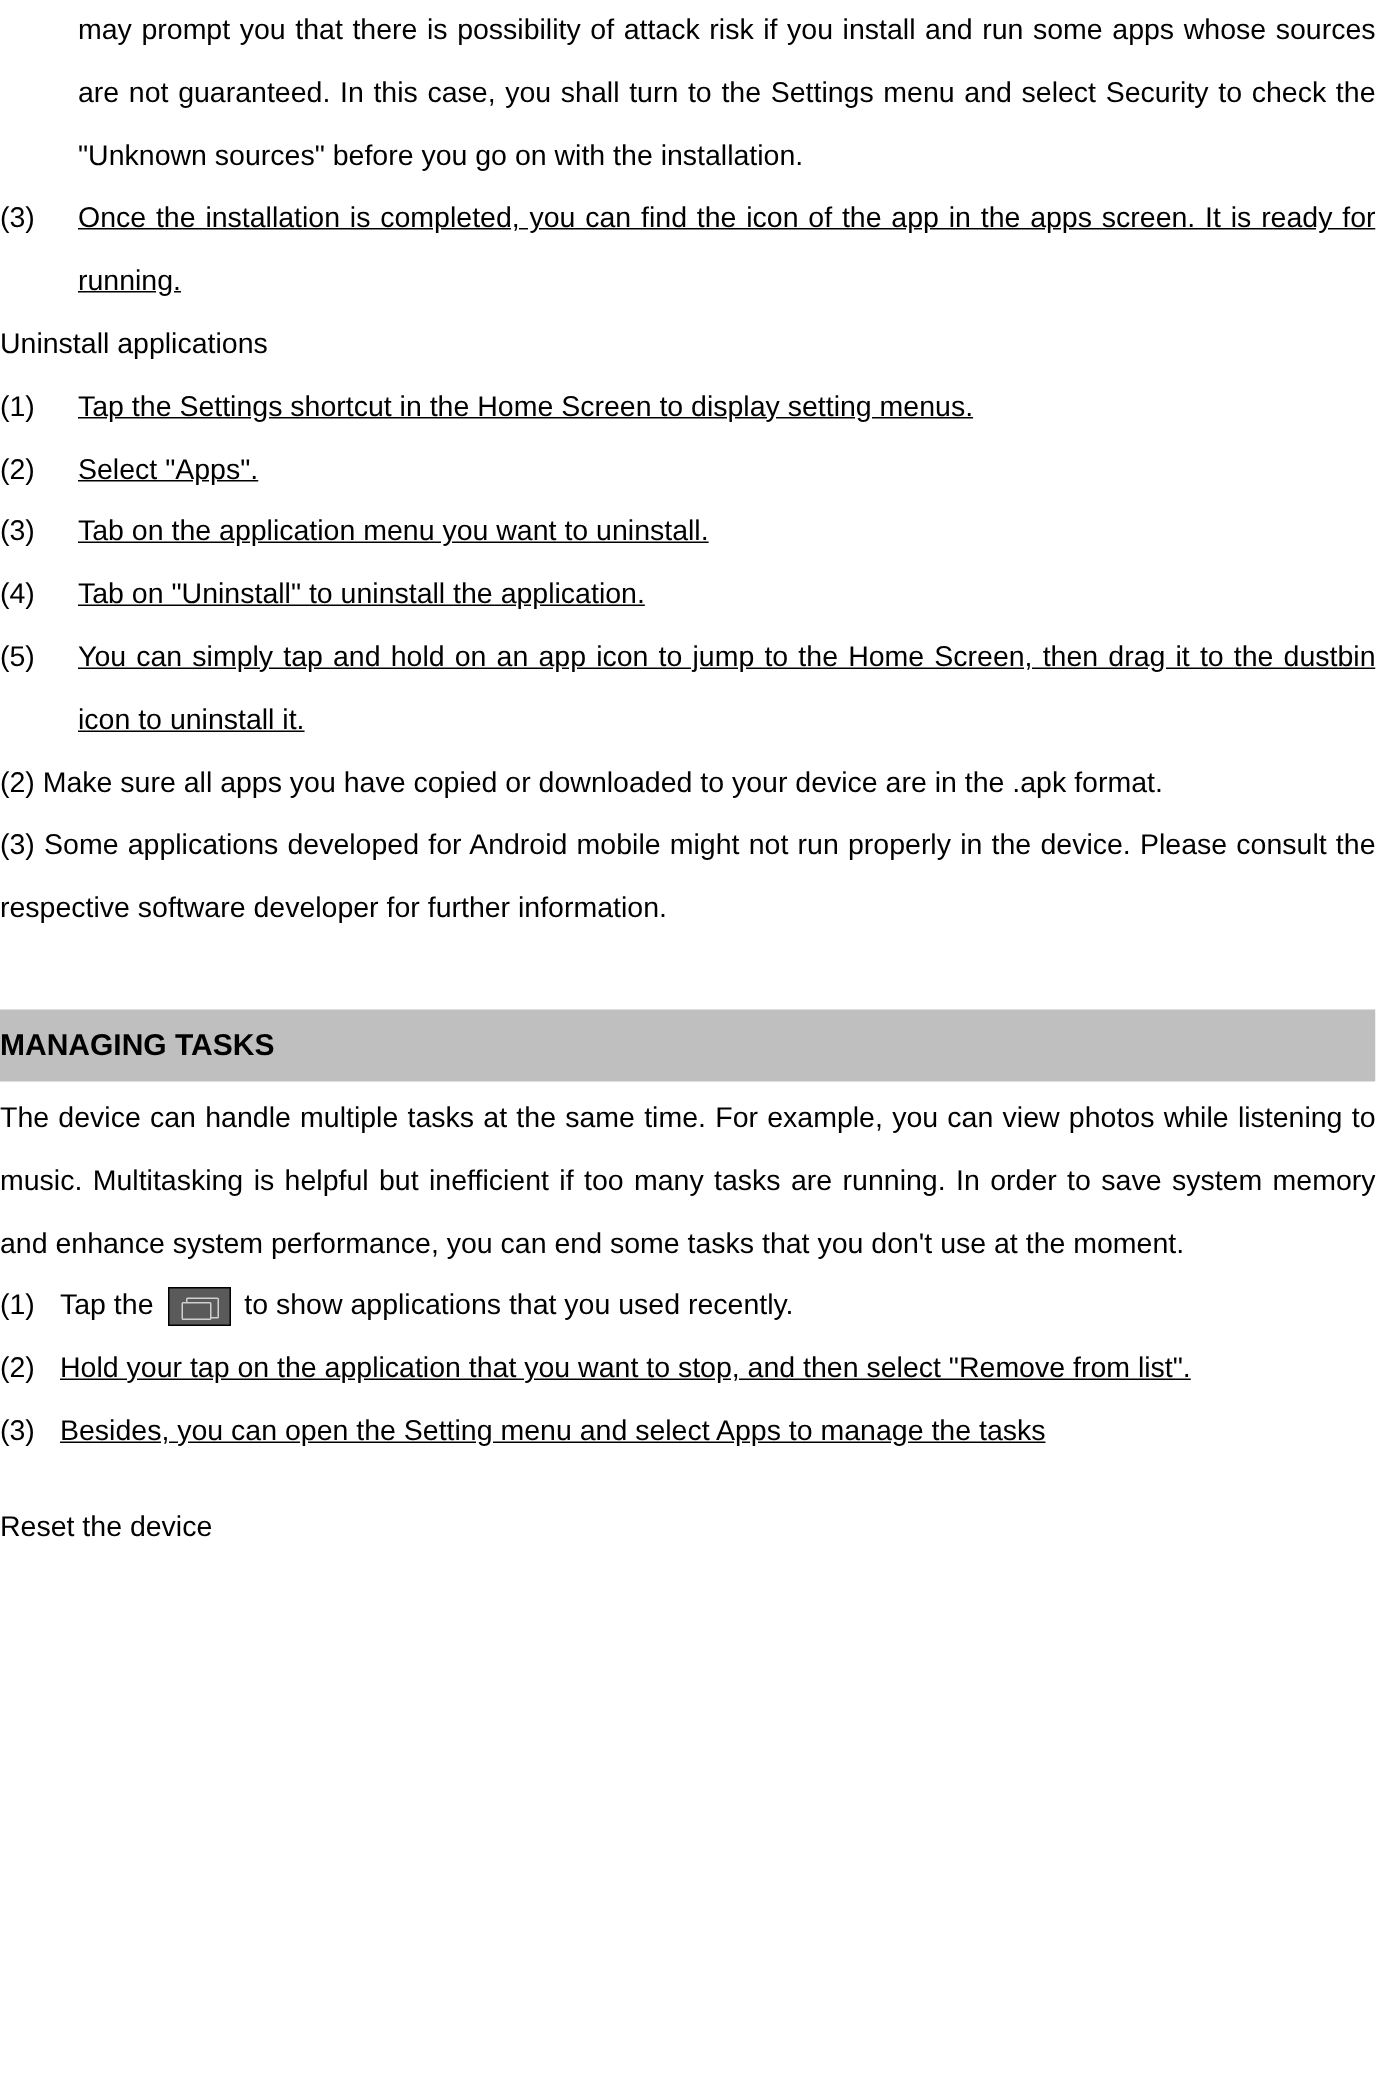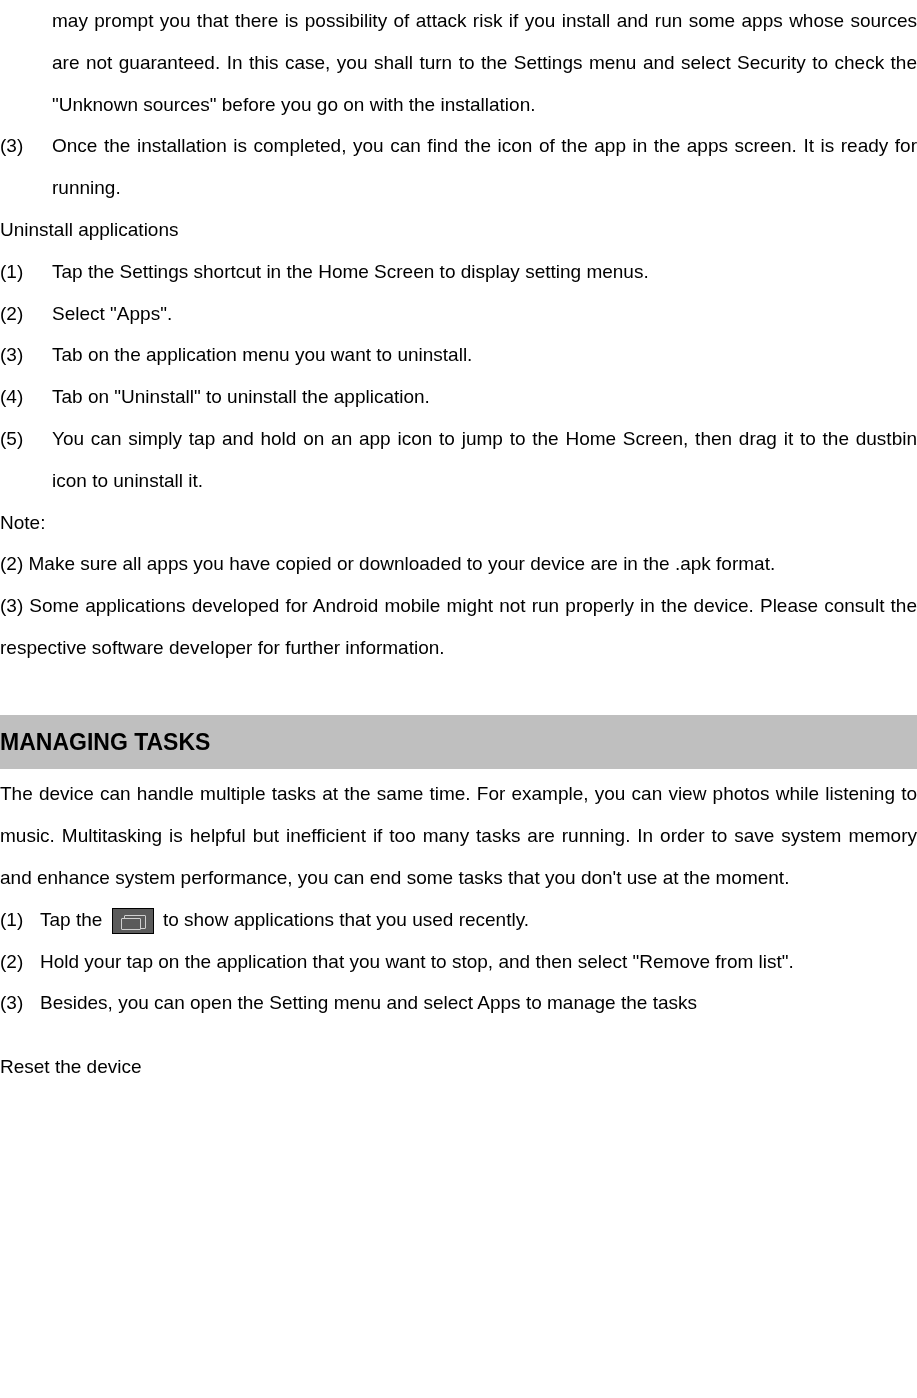--- a/index.html
+++ b/index.html
@@ -27,28 +27,29 @@
       display: flex;
       text-align: justify;
     }
     .list-num {
       flex-shrink: 0;
       width: 52px;
     }
     .list-text {
       flex: 1;
       text-align: justify;
+      text-decoration: underline;
     }
     .bold {
       font-weight: normal;
     }
     .section-heading {
       background: #bfbfbf;
       font-weight: bold;
-      font-size: 23px;
+      font-size: 20px;
       padding: 2px 0;
       margin-top: 24px;
       margin-bottom: 4px;
       display: block;
       width: 100%;
     }
     .spacer {
       height: 22px;
     }
     .inline-icon {
@@ -119,21 +120,20 @@
   </div>
   <div class="list-item">
     <div class="list-num">(4)</div>
     <div class="list-text">Tab on "Uninstall" to uninstall the application.</div>
   </div>
   <div class="list-item">
     <div class="list-num">(5)</div>
     <div class="list-text">You can simply tap and hold on an app icon to jump to the Home Screen, then drag it to the dustbin icon to uninstall it.</div>
   </div>
 
-  <div class="bold">Note:</div>
 
   <div>(2) Make sure all apps you have copied or downloaded to your device are in the .apk format.</div>
   <div style="text-align:justify">
     <span>(3) Some applications developed for Android mobile might not run properly in the device. Please consult the respective software developer for further information.</span>
   </div>
 
   <div class="spacer"></div>
 
   <div class="section-heading">MANAGING TASKS</div>
 

